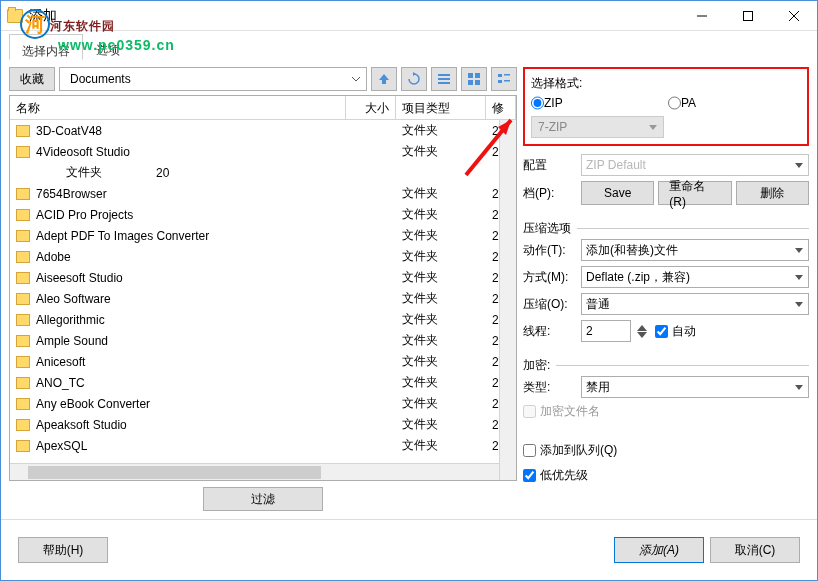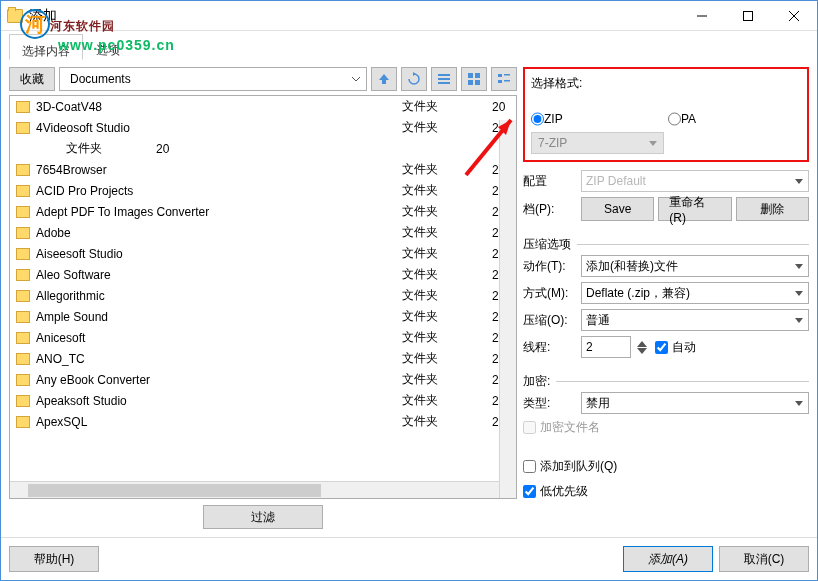--- a/index.html
+++ b/index.html
@@ -43,21 +43,21 @@
 .col-mod { width:30px; }
 .file-rows { flex:1; overflow:hidden; }
 .file-row { display:flex; height:21px; align-items:center; }
 .file-row .col { padding:2px 6px; font-size:12px; white-space:nowrap; overflow:hidden; }
 .file-row .folder-mini { width:14px; height:12px; background:#ffd96a; border:1px solid #d4a637; display:inline-block; margin-right:6px; vertical-align:middle;}
 .scroll-down { position:absolute; right:0; top:24px; bottom:0; width:17px; background:#f0f0f0; border-left:1px solid #d4d4d4;}
 .scroll-h { position:absolute; left:0; right:17px; bottom:0; height:17px; background:#f0f0f0; border-top:1px solid #d4d4d4; display:flex; align-items:center;}
 .scroll-h .thumb{ width:60%; height:13px; background:#cdcdcd; margin-left:18px;}
 
 .red-box { border:2px solid #e11; padding:6px; }
-.section-title { margin-bottom:20px; }
+.section-title { margin-bottom:4px; }
 .radio-grid { display:grid; grid-template-columns: 1fr 1fr; gap:6px 4px; align-items:center; }
 .radio-item { display:flex; gap:0; }
 .radio-item input { margin:0; }
 .combo-disabled { border:1px solid #ccc; background:#e5e5e5; color:#888; height:22px; display:flex; align-items:center; padding:0 6px; justify-content:space-between; }
 .combo-disabled::after{ content:""; border-left:4px solid transparent; border-right:4px solid transparent; border-top:5px solid #999; }
 
 .red-arrow { position:absolute; left:456px; top:105px; z-index:999; pointer-events:none; }
 .red-arrow svg { width:80px; height:80px; }
 
 .form-row { display:flex; align-items:center; gap:6px; margin-bottom:5px; }
@@ -70,21 +70,21 @@
 .checkbox-item{ display:flex; align-items:center; gap:4px; }
 .checkbox-item input{margin:0;}
 .btn-row{ display:flex; gap:4px; }
 .btn-row .btn{ flex:1; }
 .divider-with-text{ display:flex; align-items:center; gap:6px; margin:2px 0;}
 .divider-with-text::after{ content:""; flex:1; height:1px; background:#ccc;}
 
 .filter-row{ display:flex; margin-top:6px; }
 .filter-row .btn{ width:120px; margin:0 auto;}
 
-.bottom-bar{ display:flex; padding:8px; gap:6px; border-top:1px solid #ddd;}
+.bottom-bar{ display:flex; padding:17px; gap:6px; border-top:1px solid #ddd;}
 .bottom-bar .spacer{ flex:1; }
 .bottom-bar .btn{ width:90px; height:26px;}
 .bottom-bar .btn.primary{ border-color:#0078d7;font-style:italic; }
 
 .disabled-text{ color:#999; }
 </style>
 </head>
 <body>
 
 <div class="window">
@@ -160,20 +160,26 @@
             <svg viewBox="0 0 14 14">
               <rect x="1" y="2" width="4" height="3" fill="#4a90d9"></rect>
               <rect x="7" y="2" width="6" height="1.5" fill="#4a90d9"></rect>
               <rect x="1" y="8" width="4" height="3" fill="#4a90d9"></rect>
               <rect x="7" y="8" width="6" height="1.5" fill="#4a90d9"></rect>
             </svg>
           </div>
       </div>
 
       <div class="file-list-wrap">
+        <div class="file-header">
+          <div class="col col-name">名称</div>
+          <div class="col col-size">大小</div>
+          <div class="col col-type">项目类型</div>
+          <div class="col col-mod">修</div>
+        </div>
         <div class="file-rows" id="file-rows">
             <div class="file-row">
               <div class="col col-name"><span class="folder-mini"></span>3D-CoatV48</div>
               <div class="col col-size"></div>
               <div class="col col-type">文件夹</div>
               <div class="col col-mod">20</div>
             </div>
             <div class="file-row">
               <div class="col col-name"><span class="folder-mini"></span>4Videosoft Studio</div>
               <div class="col col-size"></div>

